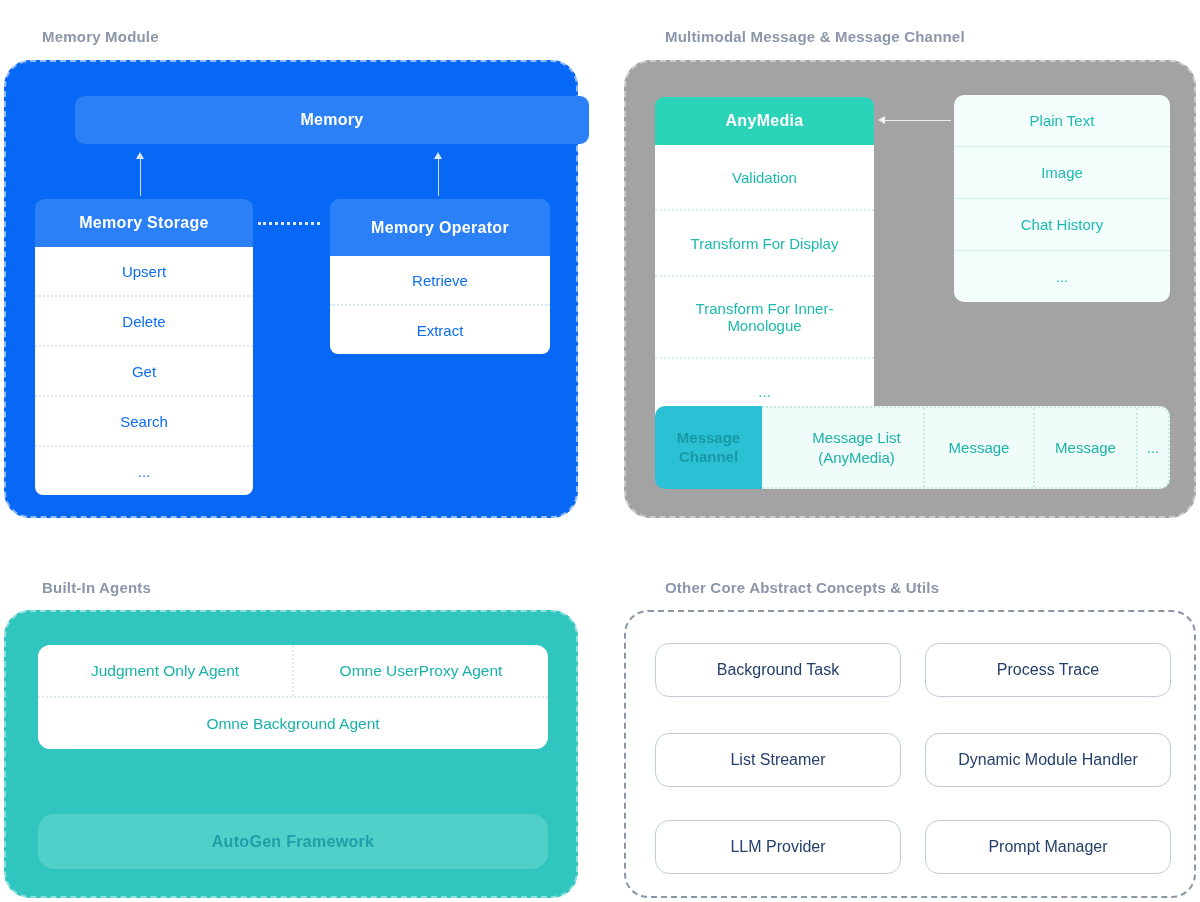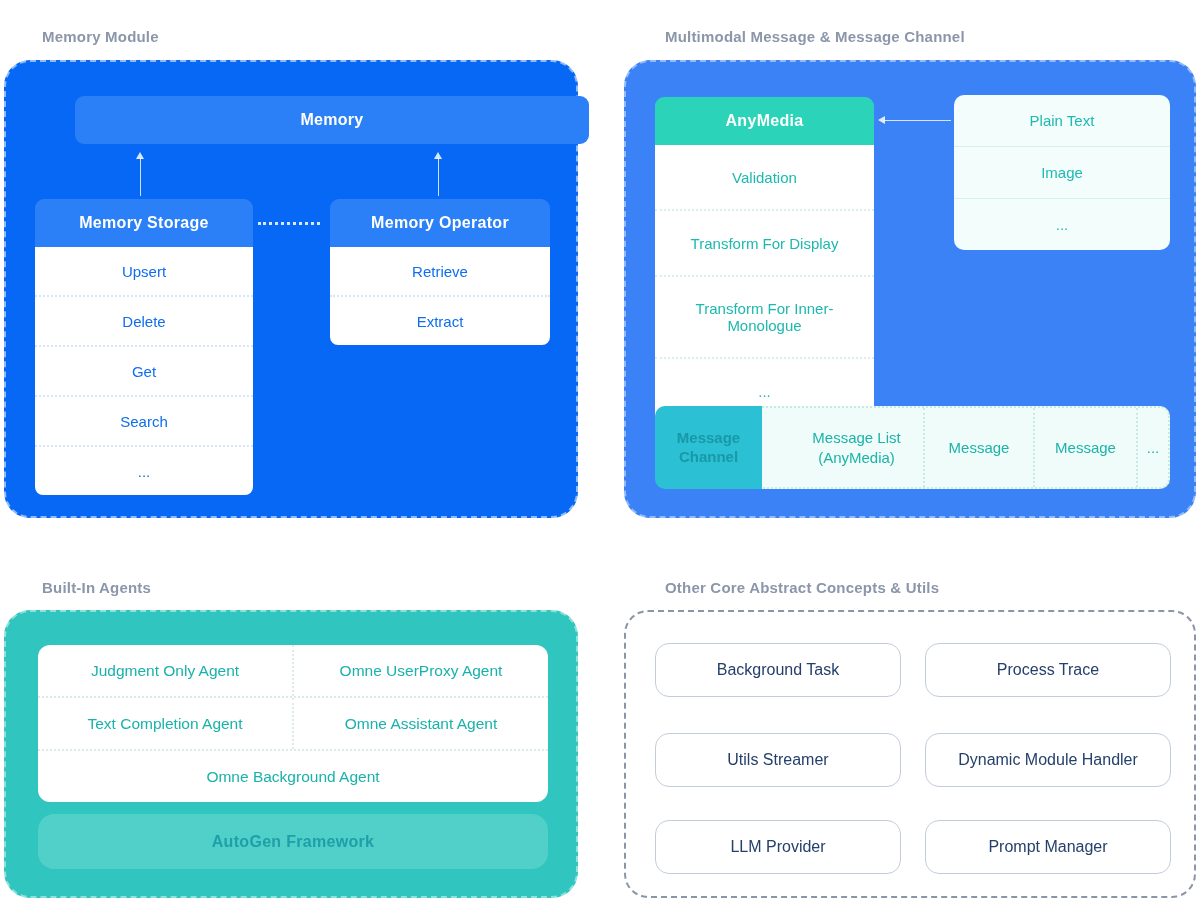--- a/index.html
+++ b/index.html
@@ -4,21 +4,21 @@
 <title>Framework Architecture Diagram</title>
 <style>
   html,body{margin:0;padding:0;background:#ffffff;}
   #page{position:relative;width:1200px;height:902px;background:#ffffff;overflow:hidden;
         font-family:"Liberation Sans", sans-serif;}
 
   .quad-label{position:absolute;font-size:15px;font-weight:600;color:#8C96AA;letter-spacing:.2px;margin-left:20px;}
 
   .panel{position:absolute;box-sizing:border-box;border-radius:26px;}
   .panel.blue{background:#0768F6;border:2px dashed rgba(255,255,255,0.55);}
-  .panel.teal{background:#3b82f6;border:2px dashed rgba(255,255,255,0.45);}
+  .panel.teal{background:#a3a3a3;border:2px dashed rgba(255,255,255,0.45);}
   .panel.teal2{background:#30C6BF;border:2px dashed rgba(255,255,255,0.45);}
   .panel.white{background:#ffffff;border:2px dashed #8A95A7;border-radius:24px;}
 
   .abs{position:absolute;box-sizing:border-box;}
 
   .hdr{display:flex;align-items:center;justify-content:center;color:#ffffff;
        font-weight:700;font-size:16px;letter-spacing:.3px;}
   .blue-hdr{background:#2B80F8;}
   .teal-hdr{background:#2BD4B8;}
 
@@ -108,21 +108,21 @@
         <div class="blue-item">Delete</div>
         <div class="blue-item">Get</div>
         <div class="blue-item">Search</div>
         <div class="blue-item">...</div>
       </div>
     </div>
 
     <div class="conn-dots" style="left:252px;top:160px;width:62px;"></div>
 
     <div class="abs" style="left:324px;top:137px;width:220px;">
-      <div class="hdr blue-hdr" style="height:48px;border-radius:9px 9px 0 0;">Memory Operator</div>
+      <div class="hdr blue-hdr" style="height:57px;border-radius:9px 9px 0 0;">Memory Operator</div>
       <div class="list">
         <div class="blue-item">Retrieve</div>
         <div class="blue-item">Extract</div>
       </div>
     </div>
   </div>
 
   <div class="quad-label" style="left:645px;top:28px;">Multimodal Message &amp; Message Channel</div>
 
   <div class="panel teal" style="left:624px;top:60px;width:572px;height:458px;">
@@ -138,20 +138,21 @@
     </div>
 
     <div class="harrow" style="left:252px;top:54px;width:73px;">
       <div class="head"></div>
       <div class="stem"></div>
     </div>
 
     <div class="abs media-box" style="left:328px;top:33px;width:216px;">
       <div class="media-item">Plain Text</div>
       <div class="media-item">Image</div>
+      <div class="media-item">Chat History</div>
       <div class="media-item">...</div>
     </div>
 
     <div class="varrow" style="left:187px;top:300px;height:42px;">
       <div class="head"></div>
       <div class="stem"></div>
     </div>
 
     <div class="abs msg-bar" style="left:29px;top:344px;width:515px;">
       <div class="msg-channel">Message Channel</div>
@@ -167,35 +168,31 @@
   <div class="quad-label" style="left:22px;top:579px;">Built-In Agents</div>
 
   <div class="panel teal2" style="left:4px;top:610px;width:574px;height:288px;">
 
     <div class="abs agents-card" style="left:32px;top:33px;width:510px;">
       <div class="agents-row">
         <div class="agents-cell">Judgment Only Agent</div>
         <div class="agents-cell">Omne UserProxy Agent</div>
       </div>
       <div class="agents-row">
-        <div class="agents-cell">Text Completion Agent</div>
-        <div class="agents-cell">Omne Assistant Agent</div>
-      </div>
-      <div class="agents-row">
         <div class="agents-cell">Omne Background Agent</div>
       </div>
     </div>
 
     <div class="abs autogen" style="left:32px;top:202px;width:510px;height:55px;">AutoGen Framework</div>
   </div>
 
   <div class="quad-label" style="left:645px;top:579px;">Other Core Abstract Concepts &amp; Utils</div>
 
   <div class="panel white" style="left:624px;top:610px;width:572px;height:288px;">
     <div class="util-box" style="left:29px;top:31px;">Background Task</div>
     <div class="util-box" style="left:299px;top:31px;">Process Trace</div>
-    <div class="util-box" style="left:29px;top:121px;">Utils Streamer</div>
+    <div class="util-box" style="left:29px;top:121px;">List Streamer</div>
     <div class="util-box" style="left:299px;top:121px;">Dynamic Module Handler</div>
     <div class="util-box" style="left:29px;top:208px;">LLM Provider</div>
     <div class="util-box" style="left:299px;top:208px;">Prompt Manager</div>
   </div>
 
 </div>
 
 </body></html>

